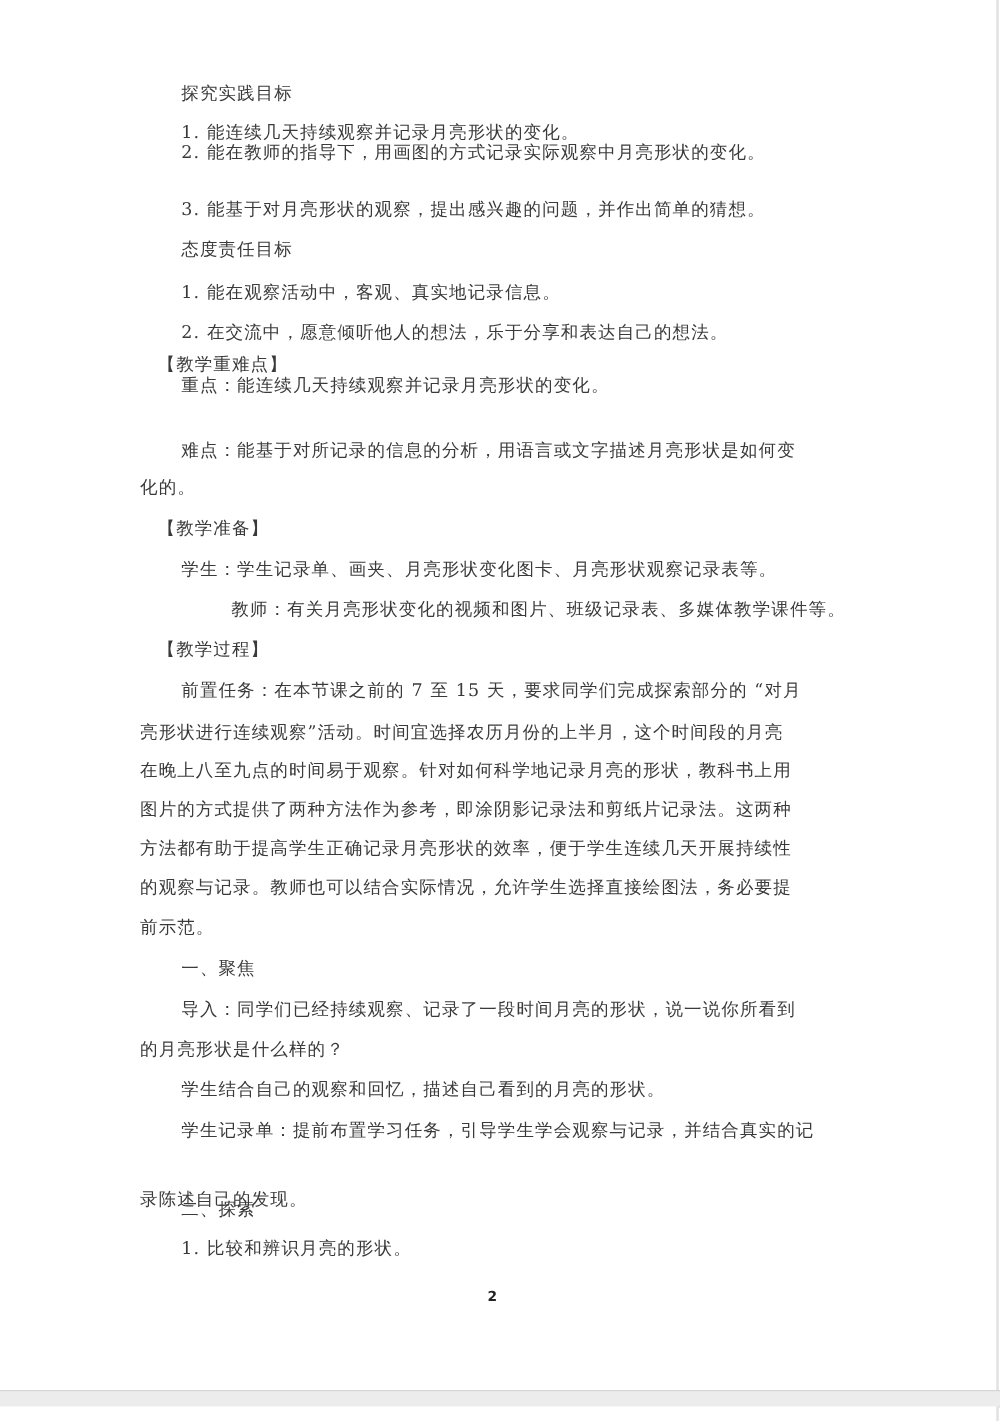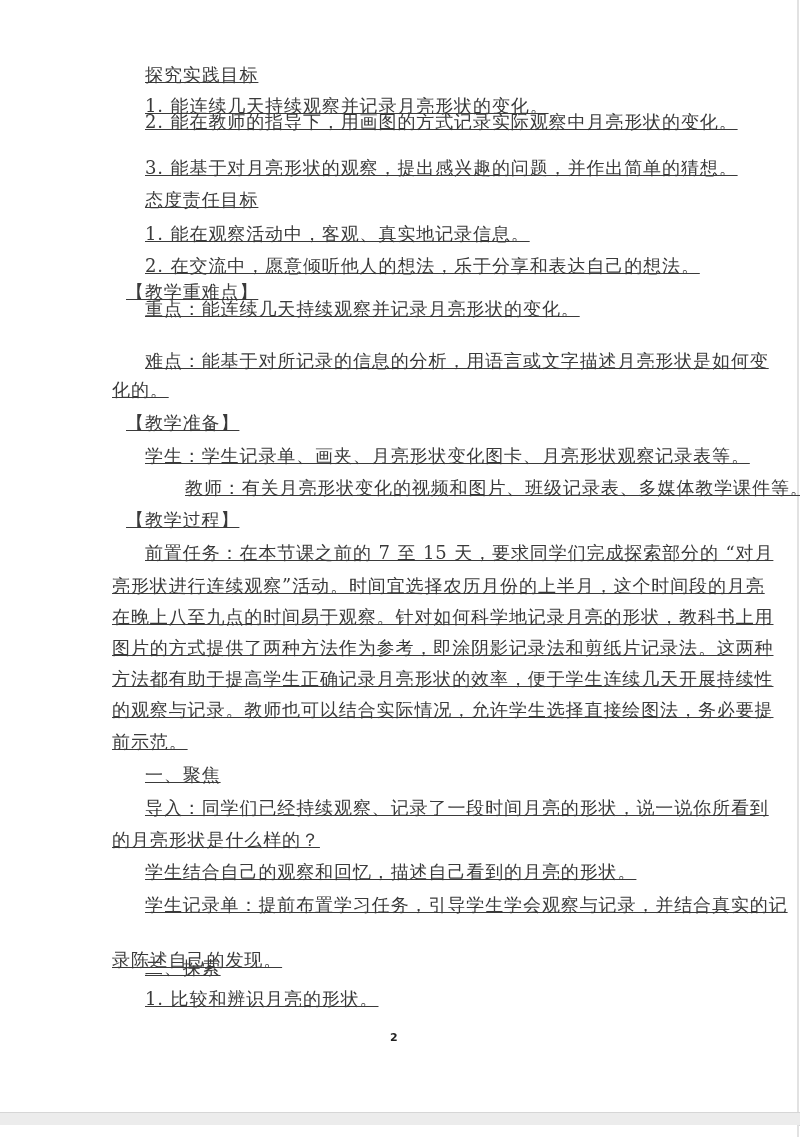--- a/index.html
+++ b/index.html
@@ -15,24 +15,23 @@
   .page-gap {
     position: absolute; left: 0; top: 1112px; width: 800px; height: 12px;
     background: #ececec; border-top: 1px solid #d6d6d6; border-bottom: 1px solid #d6d6d6;
   }
   .next-page {
     position: absolute; left: 0; top: 1125px; width: 797px; height: 12px;
     background: #ffffff; border-right: 2px solid #e2e2e2;
   }
   .line {
     position: absolute; white-space: nowrap;
-    font-size: 18px; line-height: 22px; color: #3a3a3a;
+    font-size: 14px; line-height: 22px; color: #3a3a3a;
     letter-spacing: 0.9px;
     transform: translateY(-50%);
-    text-decoration: underline;
   }
   .ind  { left: 145px; }
   .flush{ left: 112px; }
   .brk  { left: 126px; }
   .pagenum {
     position: absolute; left: 390px; top: 1031px;
     font-family: "DejaVu Sans", sans-serif; font-weight: bold;
     font-size: 11px; color: #222; z-index: 3;
   }
   .watermark {

